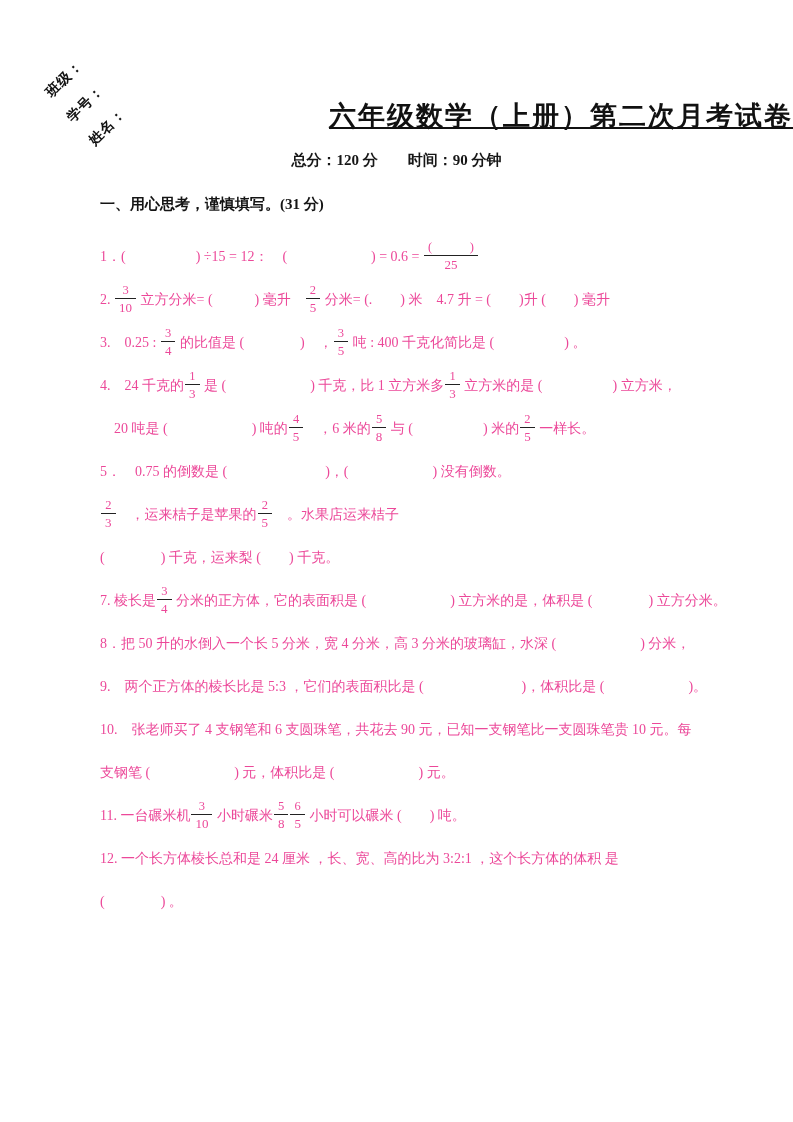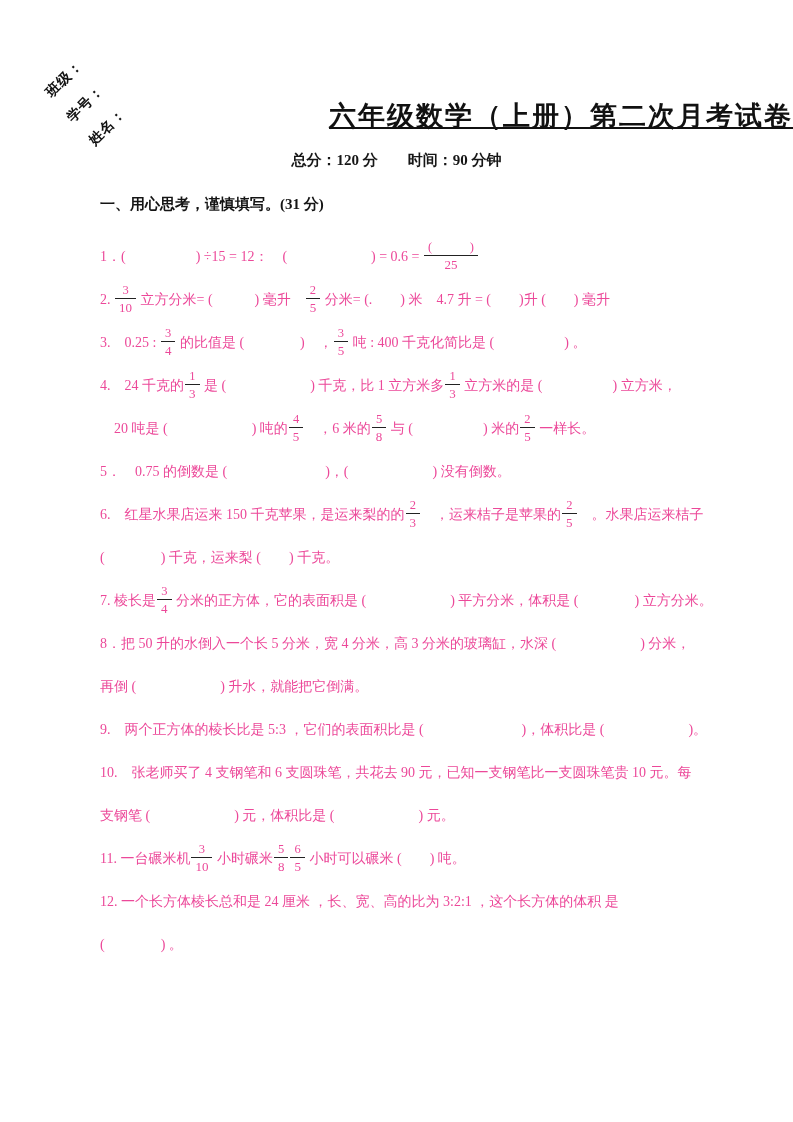--- a/index.html
+++ b/index.html
@@ -59,25 +59,24 @@
 
   <div class="content">
     <div class="section-heading">一、用心思考，谨慎填写。(31 分)</div>
     <div id="questions">
         <div class="q-line"><span>1．(　　　　　) ÷15 = 12：　(　　　　　　) = 0.6 = </span><span class="frac"><span class="num">(　　　)</span><span class="den">25</span></span></div>
         <div class="q-line"><span>2. </span><span class="frac"><span class="num">3</span><span class="den">10</span></span><span> 立方分米= (　　　) 毫升　</span><span class="frac"><span class="num">2</span><span class="den">5</span></span><span> 分米= (.　　) 米　4.7 升 = (　　)升 (　　) 毫升</span></div>
         <div class="q-line"><span>3.　0.25 : </span><span class="frac"><span class="num">3</span><span class="den">4</span></span><span> 的比值是 (　　　　)　，</span><span class="frac"><span class="num">3</span><span class="den">5</span></span><span> 吨 : 400 千克化简比是 (　　　　　) 。</span></div>
         <div class="q-line"><span>4.　24 千克的</span><span class="frac"><span class="num">1</span><span class="den">3</span></span><span> 是 (　　　　　　) 千克，比 1 立方米多</span><span class="frac"><span class="num">1</span><span class="den">3</span></span><span> 立方米的是 (　　　　　) 立方米，</span></div>
         <div class="q-line indent"><span>20 吨是 (　　　　　　) 吨的</span><span class="frac"><span class="num">4</span><span class="den">5</span></span><span>　，6 米的</span><span class="frac"><span class="num">5</span><span class="den">8</span></span><span> 与 (　　　　　) 米的</span><span class="frac"><span class="num">2</span><span class="den">5</span></span><span> 一样长。</span></div>
         <div class="q-line"><span>5．　0.75 的倒数是 (　　　　　　　)，(　　　　　　) 没有倒数。</span></div>
-        <div class="q-line"><span>6.　红星水果店运来 150 千克苹果，是运来梨的的</span><span class="frac"><span class="num">2</span><span class="den">3</span></span><span>　，运来桔子是苹果的</span><span class="frac"><span class="num">2</span><span class="den">5</span></span><span>　。水果店运来桔子</span></div>
+        <div class="q-line"><span class="frac"><span class="num">2</span><span class="den">3</span></span><span>　，运来桔子是苹果的</span><span class="frac"><span class="num">2</span><span class="den">5</span></span><span>　。水果店运来桔子</span></div>
         <div class="q-line"><span>(　　　　) 千克，运来梨 (　　) 千克。</span></div>
-        <div class="q-line"><span>7. 棱长是</span><span class="frac"><span class="num">3</span><span class="den">4</span></span><span> 分米的正方体，它的表面积是 (　　　　　　) 平方分米，体积是 (　　　　) 立方分米。</span></div>
+        <div class="q-line"><span>7. 棱长是</span><span class="frac"><span class="num">3</span><span class="den">4</span></span><span> 分米的正方体，它的表面积是 (　　　　　　) 立方米的是，体积是 (　　　　) 立方分米。</span></div>
         <div class="q-line"><span>8．把 50 升的水倒入一个长 5 分米，宽 4 分米，高 3 分米的玻璃缸，水深 (　　　　　　) 分米，</span></div>
-        <div class="q-line"><span>再倒 (　　　　　　) 升水，就能把它倒满。</span></div>
         <div class="q-line"><span>9.　两个正方体的棱长比是 5:3 ，它们的表面积比是 (　　　　　　　)，体积比是 (　　　　　　)。</span></div>
         <div class="q-line"><span>10.　张老师买了 4 支钢笔和 6 支圆珠笔，共花去 90 元，已知一支钢笔比一支圆珠笔贵 10 元。每</span></div>
         <div class="q-line"><span>支钢笔 (　　　　　　) 元，体积比是 (　　　　　　) 元。</span></div>
         <div class="q-line"><span>11. 一台碾米机</span><span class="frac"><span class="num">3</span><span class="den">10</span></span><span> 小时碾米</span><span class="frac"><span class="num">5</span><span class="den">8</span></span><span class="frac"><span class="num">6</span><span class="den">5</span></span><span> 小时可以碾米 (　　) 吨。</span></div>
         <div class="q-line"><span>12. 一个长方体棱长总和是 24 厘米 ，长、宽、高的比为 3:2:1 ，这个长方体的体积 是</span></div>
         <div class="q-line"><span>(　　　　) 。</span></div>
       </div>
   </div>
 
 </div>

